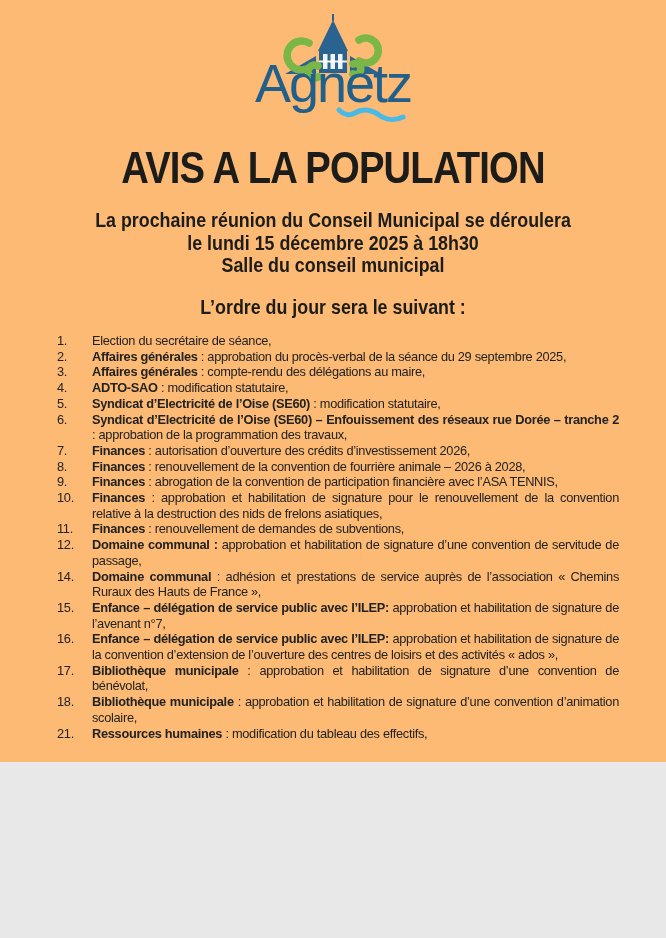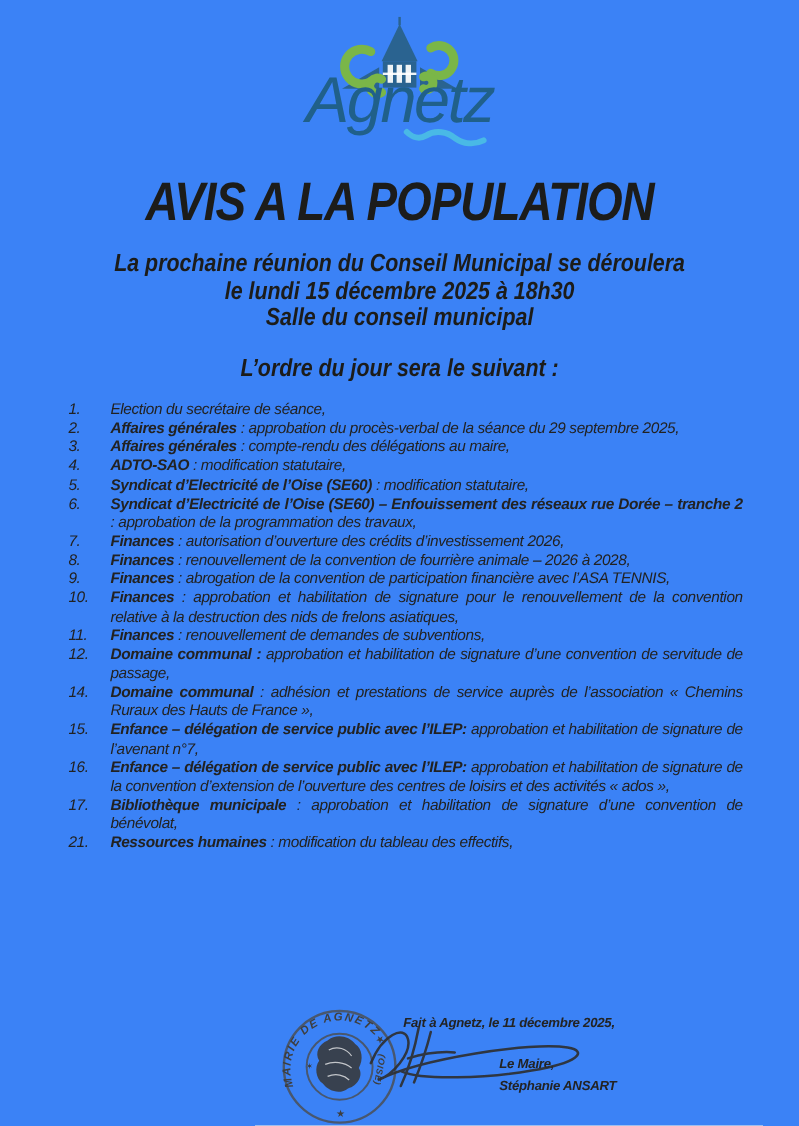--- a/index.html
+++ b/index.html
@@ -1,19 +1,19 @@
 <!DOCTYPE html>
 <html><head>
 <meta charset="utf-8">
 <style>
   html,body{margin:0;padding:0;background:#e8e8e8;}
   .page{
-    position:relative;width:666px;height:938px;margin:0 auto;
-    background:#3b82f6;overflow:hidden;
-    font-family:"Liberation Sans","DejaVu Sans",sans-serif;color:#1e1e1e;font-style:italic;
+    position:relative;width:666px;height:762px;margin:0 auto;
+    background:#fdba74;overflow:hidden;
+    font-family:"Liberation Sans","DejaVu Sans",sans-serif;color:#1e1e1e;
   }
   
   .logo-wrap{position:absolute;top:14px;left:0;width:666px;text-align:center;}
   
   .main-title{
     position:absolute;top:142px;left:0;width:666px;margin:0;
     text-align:center;font-size:45px;font-weight:bold;color:#1c1c1a;
     transform:scaleX(0.85);letter-spacing:-1px;white-space:nowrap;
   }
   
@@ -147,20 +147,24 @@
       <span class="num">15.</span>
       <span class="body"><b class="lead">Enfance – délégation de service public avec l’ILEP:</b><span> approbation et habilitation de signature de l’avenant n°7,</span></span>
     </div>
       <div class="row">
       <span class="num">16.</span>
       <span class="body"><b class="lead">Enfance – délégation de service public avec l’ILEP:</b><span> approbation et habilitation de signature de la convention d’extension de l’ouverture des centres de loisirs et des activités « ados »,</span></span>
     </div>
       <div class="row">
       <span class="num">17.</span>
       <span class="body"><b class="lead">Bibliothèque municipale</b><span> : approbation et habilitation de signature d’une convention de bénévolat,</span></span>
+    </div>
+      <div class="row">
+      <span class="num">18.</span>
+      <span class="body"><b class="lead">Bibliothèque municipale</b><span> : approbation et habilitation de signature d’une convention d’animation scolaire,</span></span>
     </div>
       <div class="row">
       <span class="num">21.</span>
       <span class="body"><b class="lead">Ressources humaines</b><span> : modification du tableau des effectifs,</span></span>
     </div>
     </div>
 
   <div class="closing">
     <div>Fait à Agnetz, le 11 décembre 2025,</div>
     <div class="indent role">Le Maire,</div>

